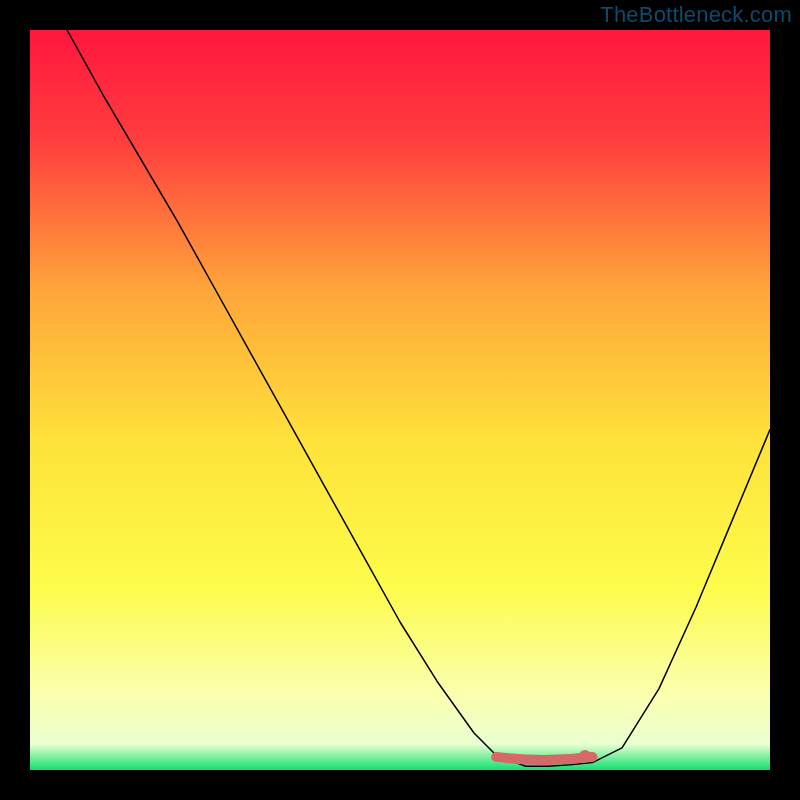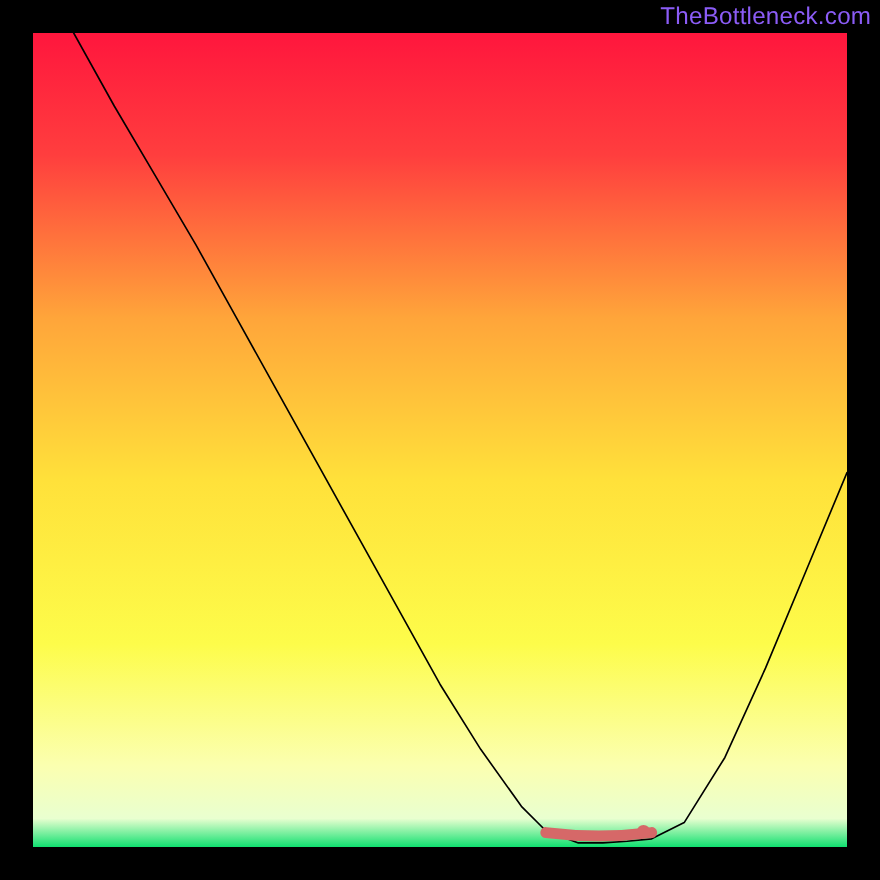--- a/index.html
+++ b/index.html
@@ -13,21 +13,21 @@
   }
   .canvas {
     position: relative;
     width: 800px;
     height: 800px;
   }
   .watermark {
     position: absolute;
     top: 2px;
     right: 8px;
-    color: #8b5cf6;
+    color: #0c4a6e;
     font-size: 22px;
     letter-spacing: 0.2px;
     font-weight: 400;
   }
   svg {
     display: block;
   }
   .curve {
     fill: none;
     stroke: #000;

